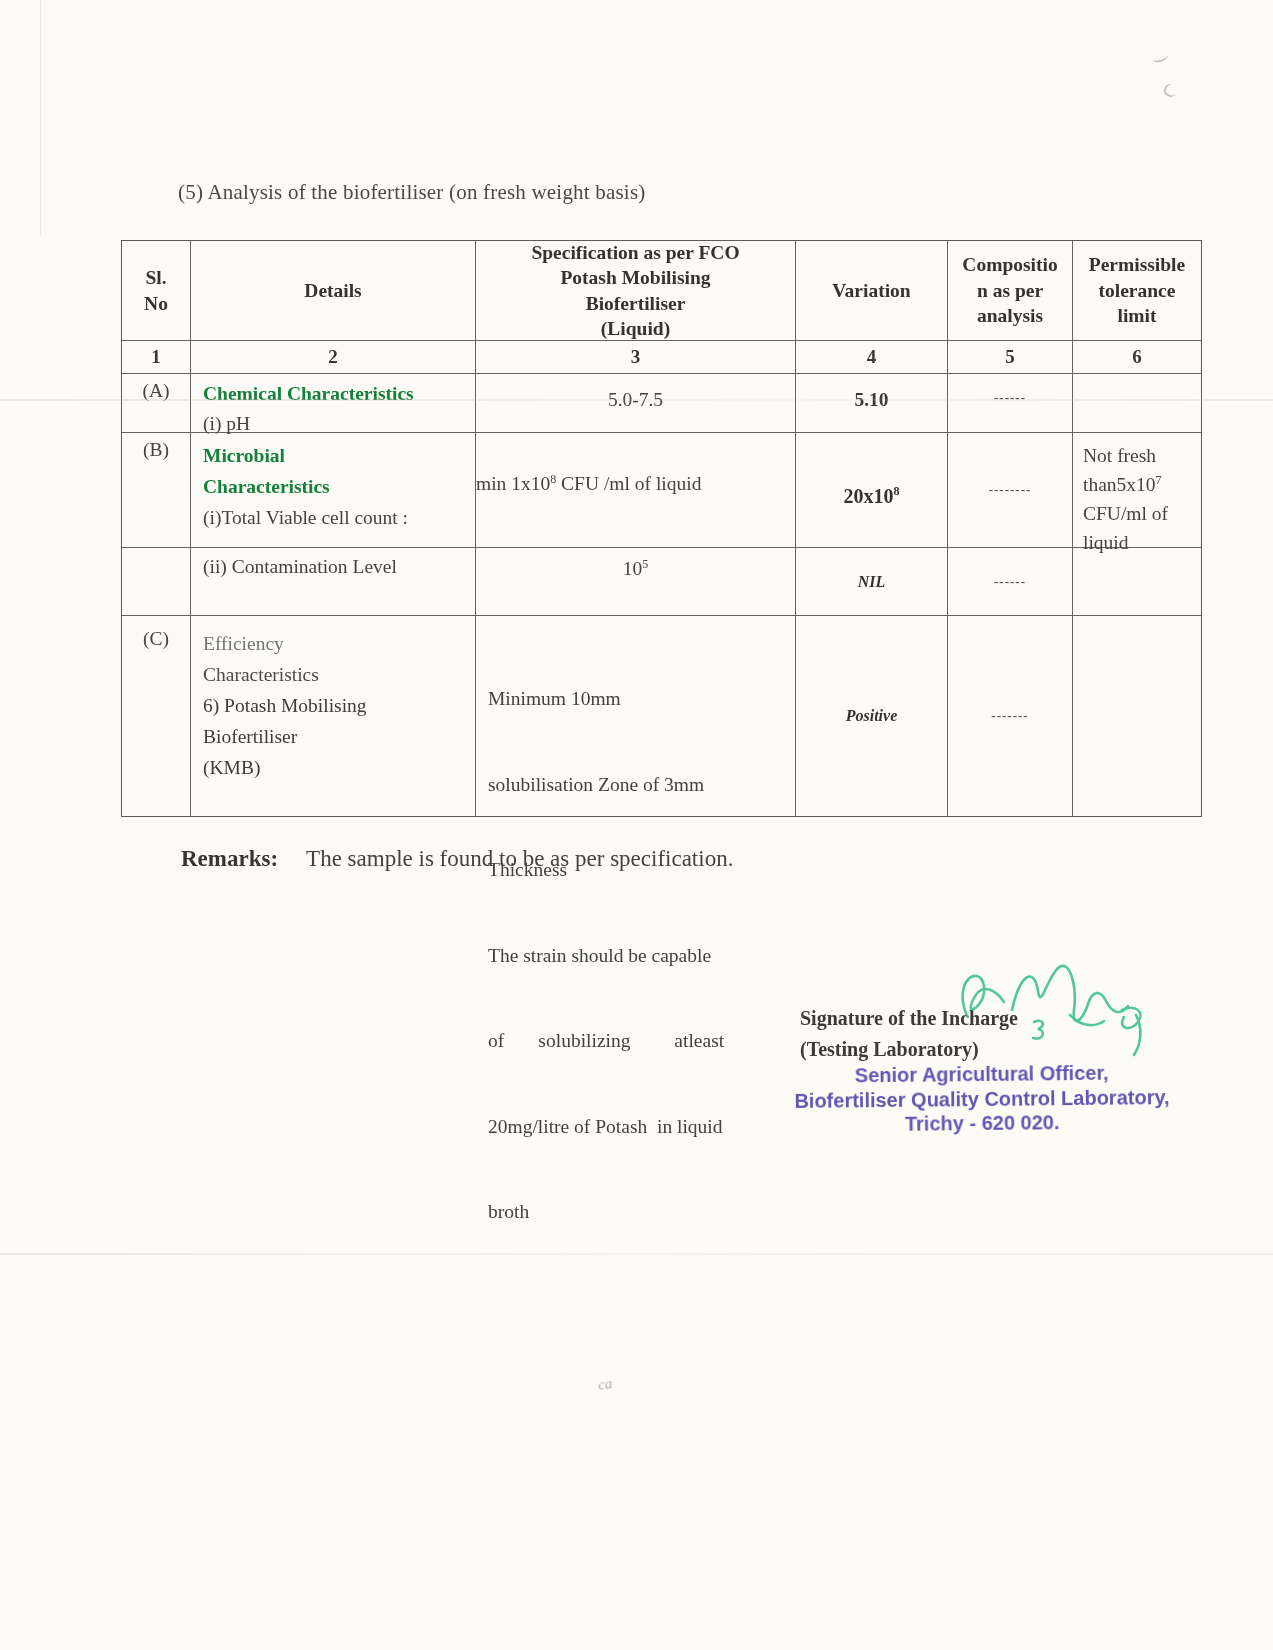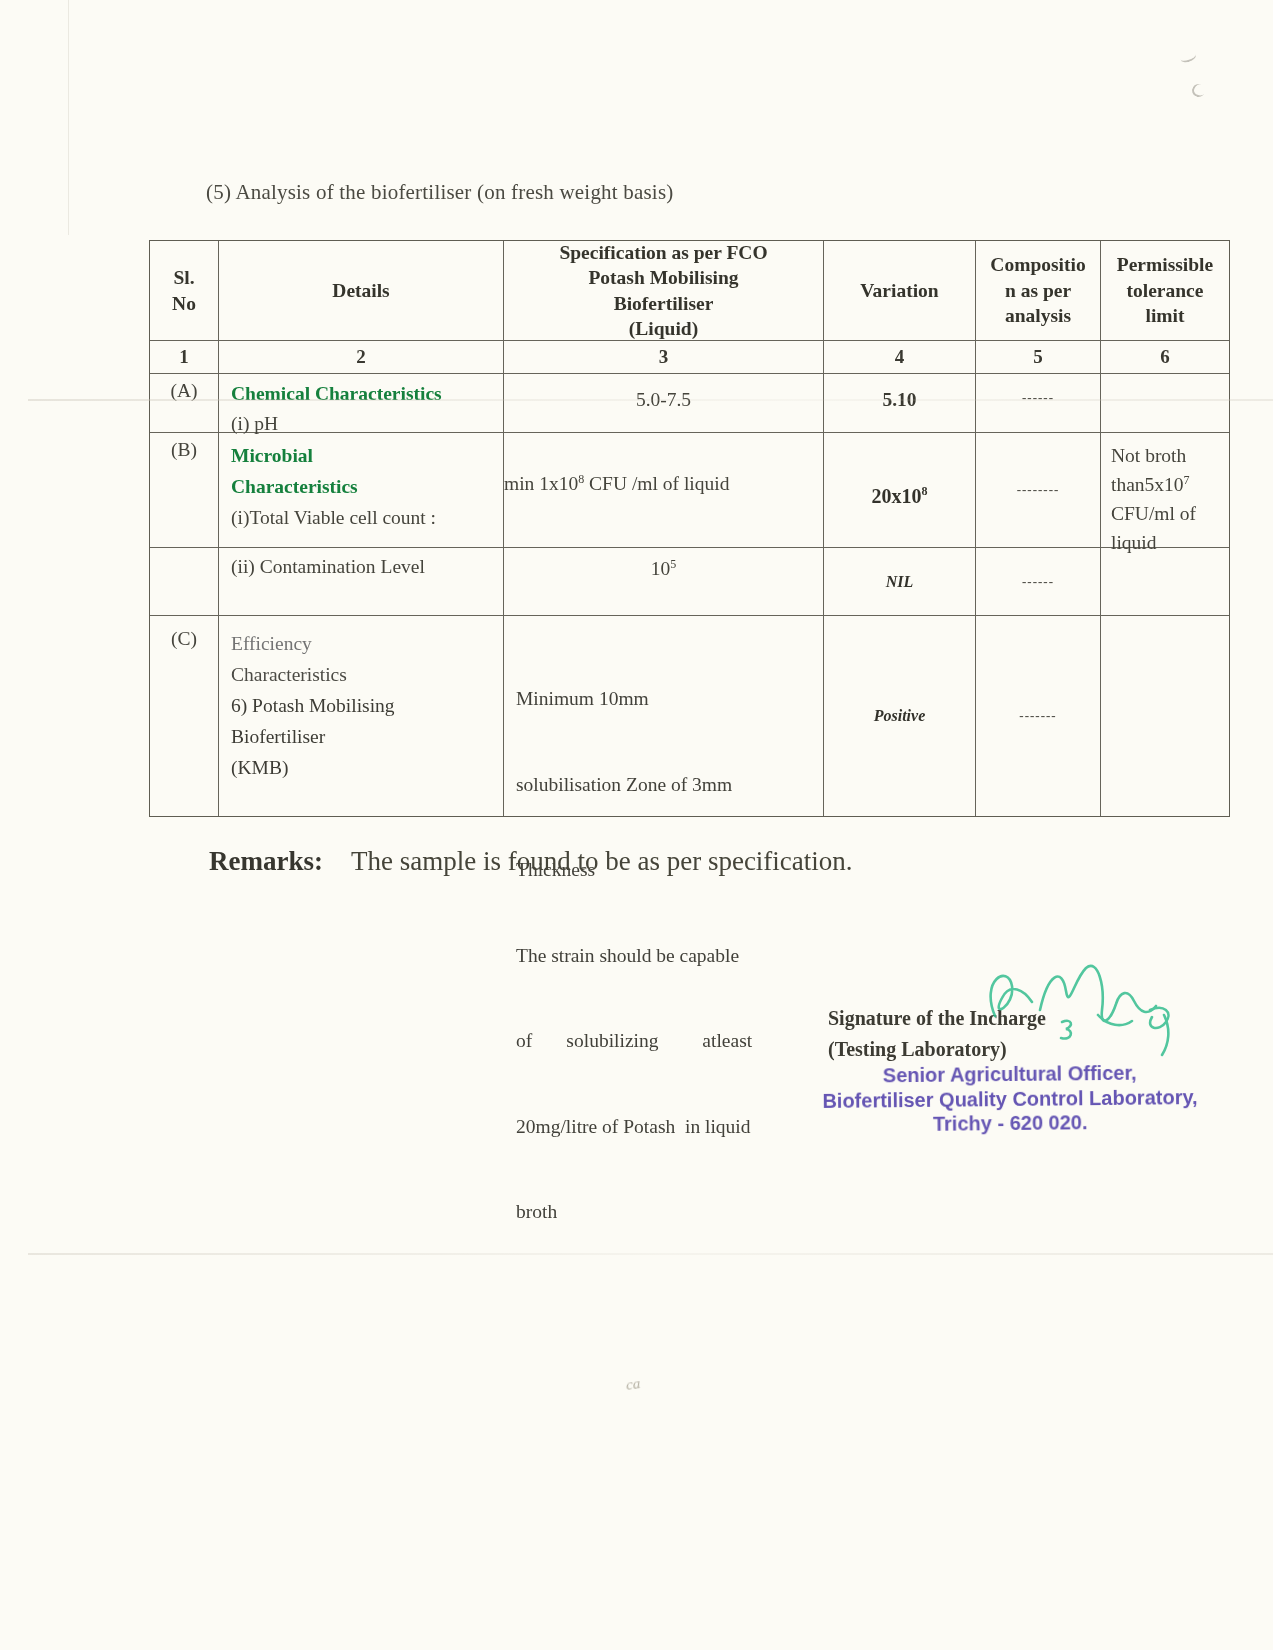--- a/index.html
+++ b/index.html
@@ -2,21 +2,21 @@
 <html><head>
 <meta charset="utf-8">
 <style>
   html,body{margin:0;padding:0;}
   body{
     width:1273px;height:1650px;position:relative;overflow:hidden;
     background:#fcfbf5;
     font-family:"Liberation Serif", serif;
     color:#3d3c35;
   }
-  .page{position:absolute;inset:0;margin-left:28px;}
+  .page{position:absolute;inset:0;}
   .title{
     position:absolute;left:178px;top:180px;
     font-size:21px;color:#4b4a42;letter-spacing:.2px;
   }
   
   .tbl{
     position:absolute;left:121px;top:240px;
     display:grid;
     grid-template-columns:69px 285px 320px 152px 125px 128px;
     grid-template-rows:100px 33px 59px 115px 68px 200px;
@@ -54,21 +54,21 @@
   sup{font-size:12px;line-height:0;}
   .b-spec{padding-top:40px;color:#45443c;}
   .b-comp{text-align:center;padding-top:52px;font-weight:700;color:#33322b;font-size:20px;}
   .b-tol{padding:8px 4px 0 10px;line-height:29px;color:#45443c;}
   .ii-det{padding:8px 8px 0 12px;color:#45443c;}
   .c-det{padding:12px 8px 0 12px;line-height:31px;}
   .c-spec{padding:12px 8px 0 12px;line-height:28.5px;color:#42413a;white-space:pre-wrap;}
   .bold-val{font-weight:700;color:#33322b;font-size:16px;font-style:italic;}
   .semi{font-weight:600;color:#3b3a32;}
   
-  .remarks{position:absolute;left:181px;top:846px;font-size:27px;display:flex;}
+  .remarks{position:absolute;left:181px;top:846px;font-size:23px;display:flex;}
   .remarks .lab{font-weight:700;color:#37362f;margin-right:28px;}
   .remarks .txt{color:#454439;}
   
   .sigblock{
     position:absolute;left:800px;top:1003px;width:346px;
     font-weight:700;color:#3c3b33;font-size:20px;line-height:31px;
   }
   
   .stamp{
     position:absolute;left:772px;top:1062px;width:420px;
@@ -162,21 +162,21 @@
     <div class="cell b-spec">
       <span>min 1x10</span><sup>8</sup><span> CFU /ml of liquid</span>
     </div>
     <div class="cell b-comp">
       <span>20x10</span><sup>8</sup>
     </div>
     <div class="cell center-cell">
       <span class="dash">--------</span>
     </div>
     <div class="cell b-tol last-col">
-      <div>Not broth</div>
+      <div>Not fresh</div>
       <div><span>than5x10</span><sup>7</sup></div>
       <div>CFU/ml of</div>
       <div>liquid</div>
     </div>
 
     <div class="cell"></div>
     <div class="cell ii-det">(ii)  Contamination Level</div>
     <div class="cell spec-bottom" style="padding-bottom:26px;">
       <div><span>10</span><sup>5</sup></div>
     </div>

